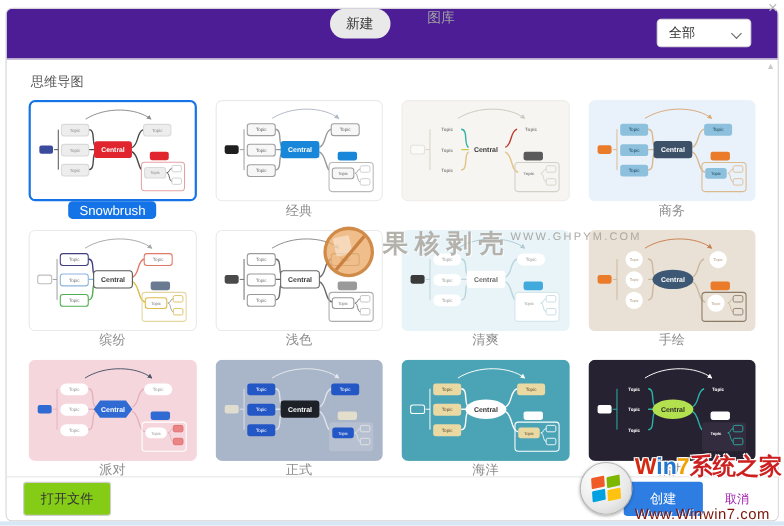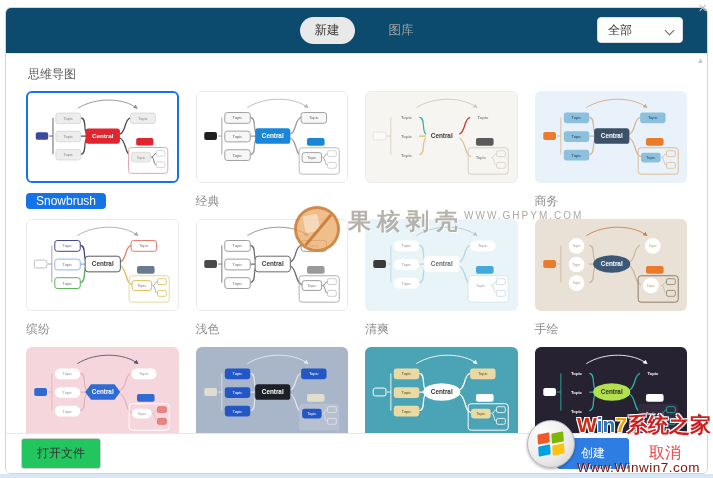--- a/index.html
+++ b/index.html
@@ -15,21 +15,21 @@
     border:1px solid #d4d4d4;border-radius:6px;background:#fff;
     display:flex;flex-direction:column;overflow:hidden;
   }
   .close-btn{
     position:absolute;top:-1px;right:3px;z-index:90;
     color:#b9b9b9;font-size:15px;line-height:15px;cursor:pointer;padding:1px 3px;
   }
   
   .topbar{
     position:relative;height:45px;flex:0 0 45px;border-bottom:1px solid #e7e7e7;
-    display:flex;align-items:center;justify-content:center;gap:34px;background:#0c4a6e;
+    display:flex;align-items:flex-start;justify-content:center;gap:34px;background:#4c1d95;
   }
   .tab-pill{
     background:#e9e9e9;color:#3a3a3a;font-size:12.5px;
     padding:5px 15px;border-radius:14px;cursor:pointer;
   }
   .tab-plain{color:#a3a3a3;font-size:12.5px;cursor:pointer;}
   .filter{
     position:absolute;right:24px;top:9px;width:86px;height:26px;
     border:1px solid #ddd;border-radius:4px;background:#fff;
     display:flex;align-items:center;font-size:12px;color:#333;
@@ -48,45 +48,45 @@
     column-gap:17px;row-gap:9px;
   }
   .card{cursor:pointer;}
   .thumb{
     height:90px;border-radius:6px;border:1px solid transparent;
     overflow:hidden;position:relative;background:#fff;
   }
   .card.selected .thumb{border:2px solid #1473e6;height:88px;}
   .thumb svg{display:block;width:100%;height:100%;}
   .card-label{
-    margin-top:10px;font-size:12px;color:#8c8c8c;height:17px;line-height:17px;
+    margin-top:0;text-align:center;font-size:12px;color:#8c8c8c;height:17px;line-height:17px;
   }
   .card.selected .card-label span{
     background:#1473e6;color:#fff;padding:1px 10px;border-radius:4px;font-size:12px;
   }
   .scrollhint{
     position:absolute;right:2px;top:2px;width:9px;height:9px;color:#c9c9c9;
     font-size:8px;line-height:9px;text-align:center;cursor:pointer;
   }
   
   .footer{
     flex:0 0 39px;border-top:1px solid #e7e7e7;position:relative;
     display:flex;align-items:center;justify-content:space-between;
     padding:0 22px 0 15px;background:#fff;
   }
   .open-file-btn{
-    background:#22c55e;border:1px solid #cfcfcf;border-radius:3px;
+    background:#84cc16;border:1px solid #cfcfcf;border-radius:3px;
     font-size:12px;color:#333;padding:6px 15px;cursor:pointer;
   }
   .footer-right{display:flex;align-items:center;gap:16px;}
   .create-btn{
     background:#2e7de2;color:#fff;border:none;border-radius:3px;
     font-size:12px;padding:7px 24px;cursor:pointer;font-family:Liberation Serif, serif;
   }
-  .cancel-btn{background:none;border:none;font-size:16px;color:#ef4444;cursor:pointer;padding:6px 4px;}
+  .cancel-btn{background:none;border:none;font-size:11px;color:#a21caf;cursor:pointer;padding:6px 4px;}
   
   .wm-center{
     position:absolute;left:294px;top:206px;z-index:50;pointer-events:none;
     display:flex;align-items:flex-start;gap:8px;
   }
   .wm-circle{
     width:40px;height:40px;border-radius:50%;
     border:3px solid rgba(205,130,62,0.85);
     background:rgba(235,172,106,0.78);
     position:relative;overflow:hidden;flex:0 0 auto;

